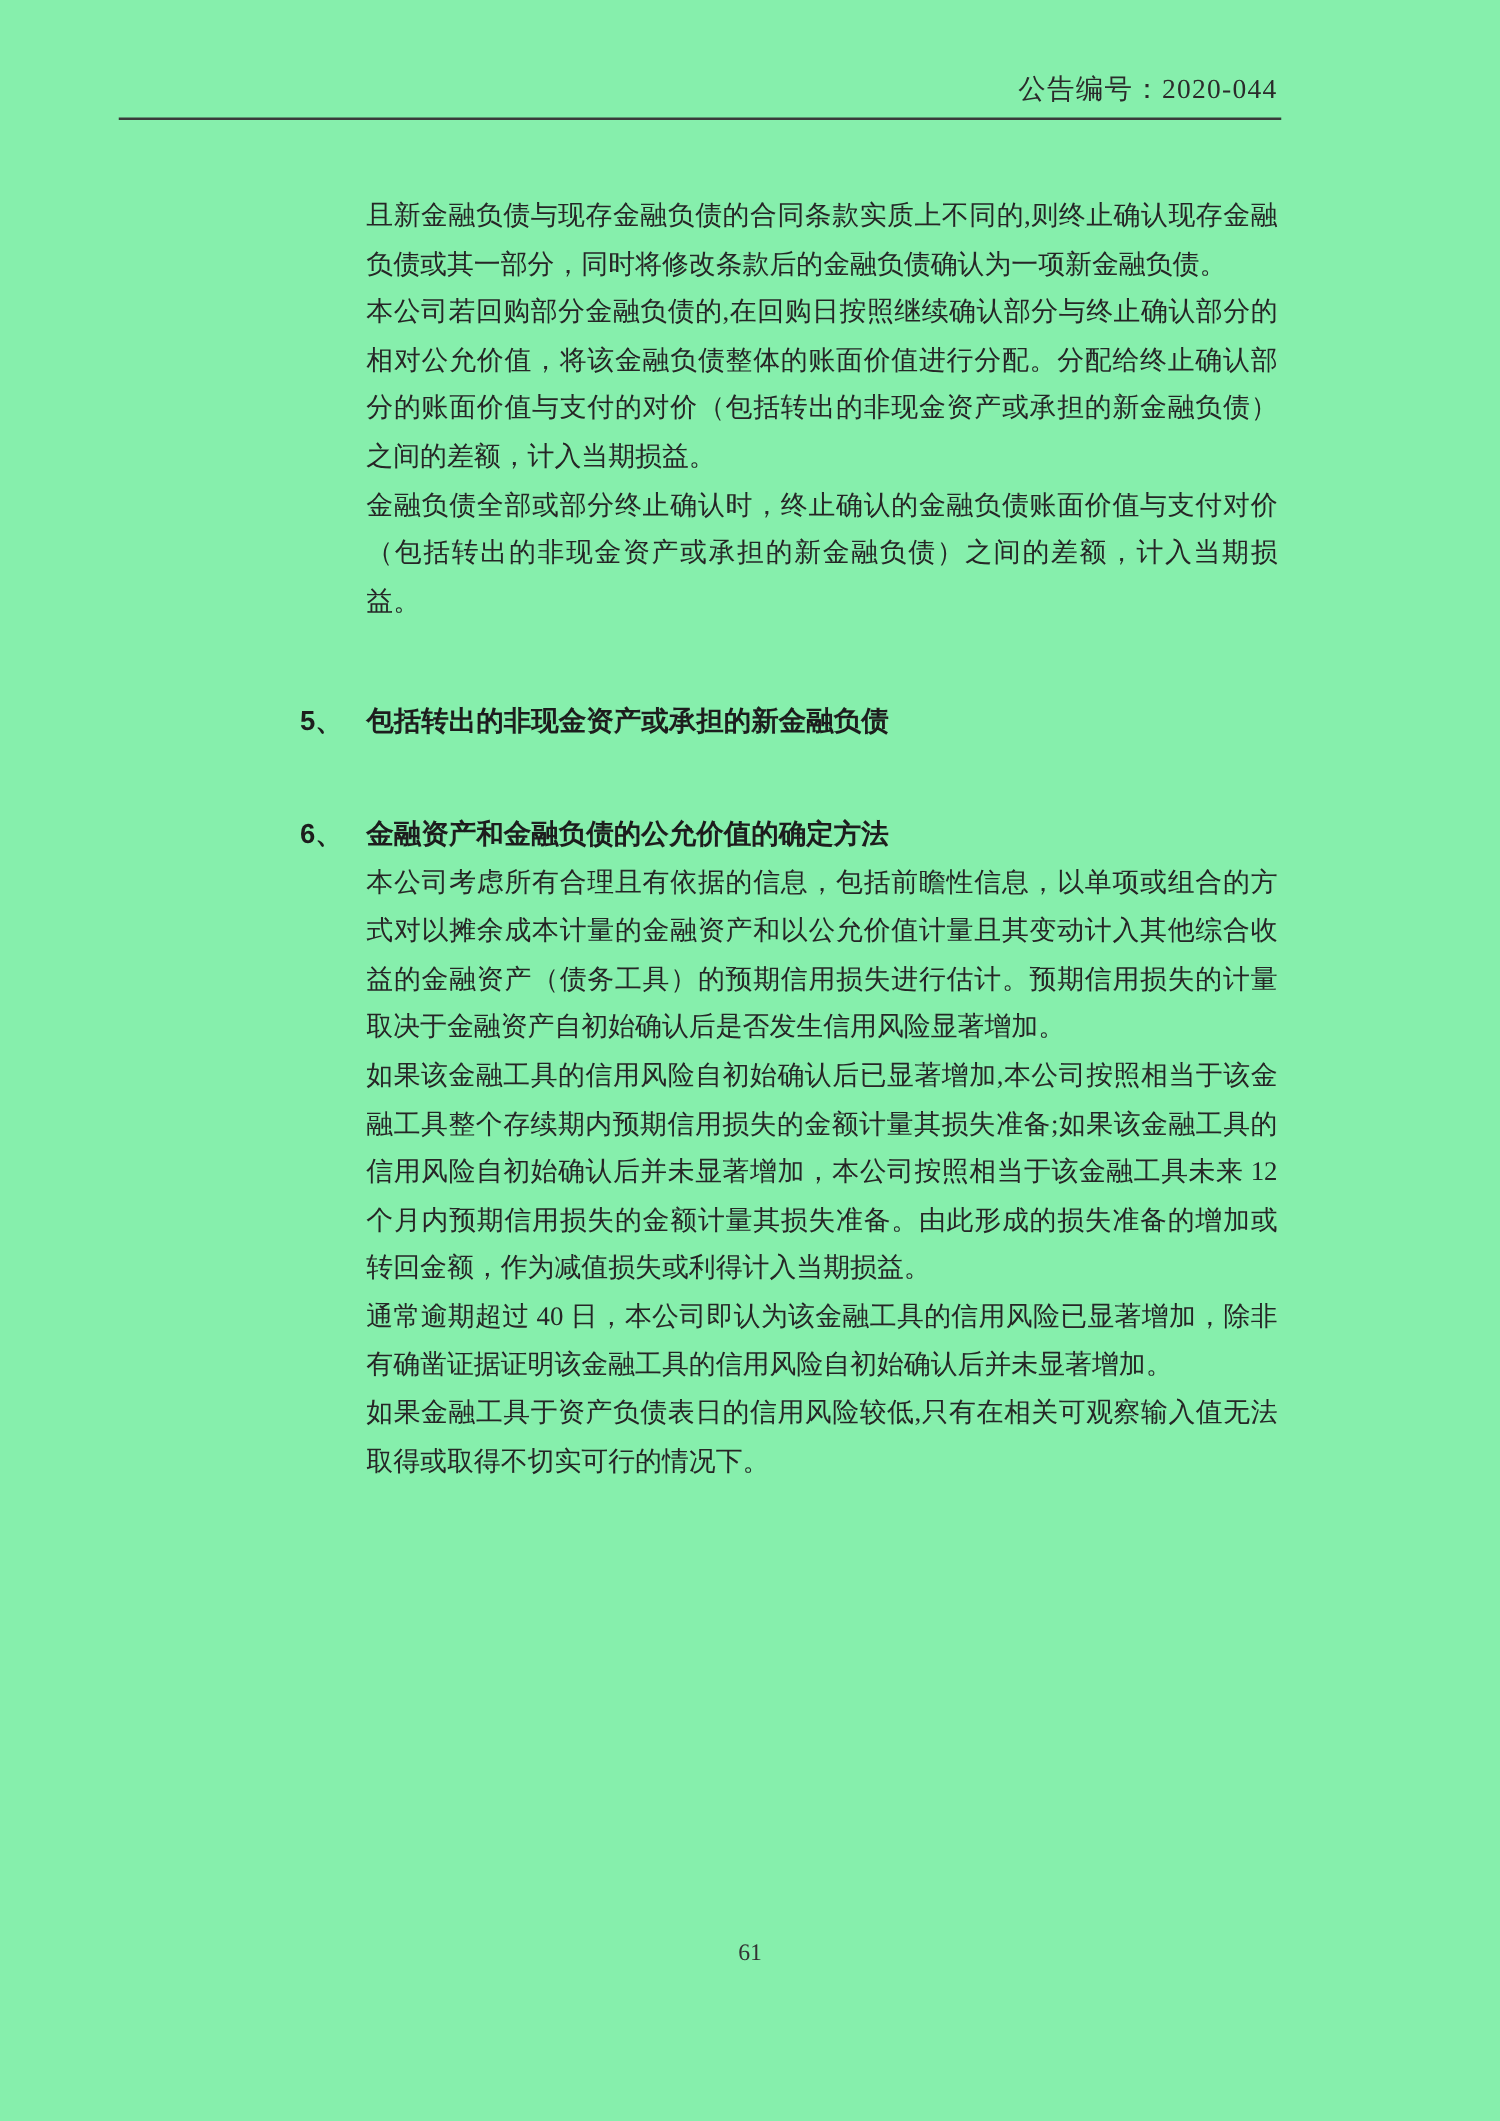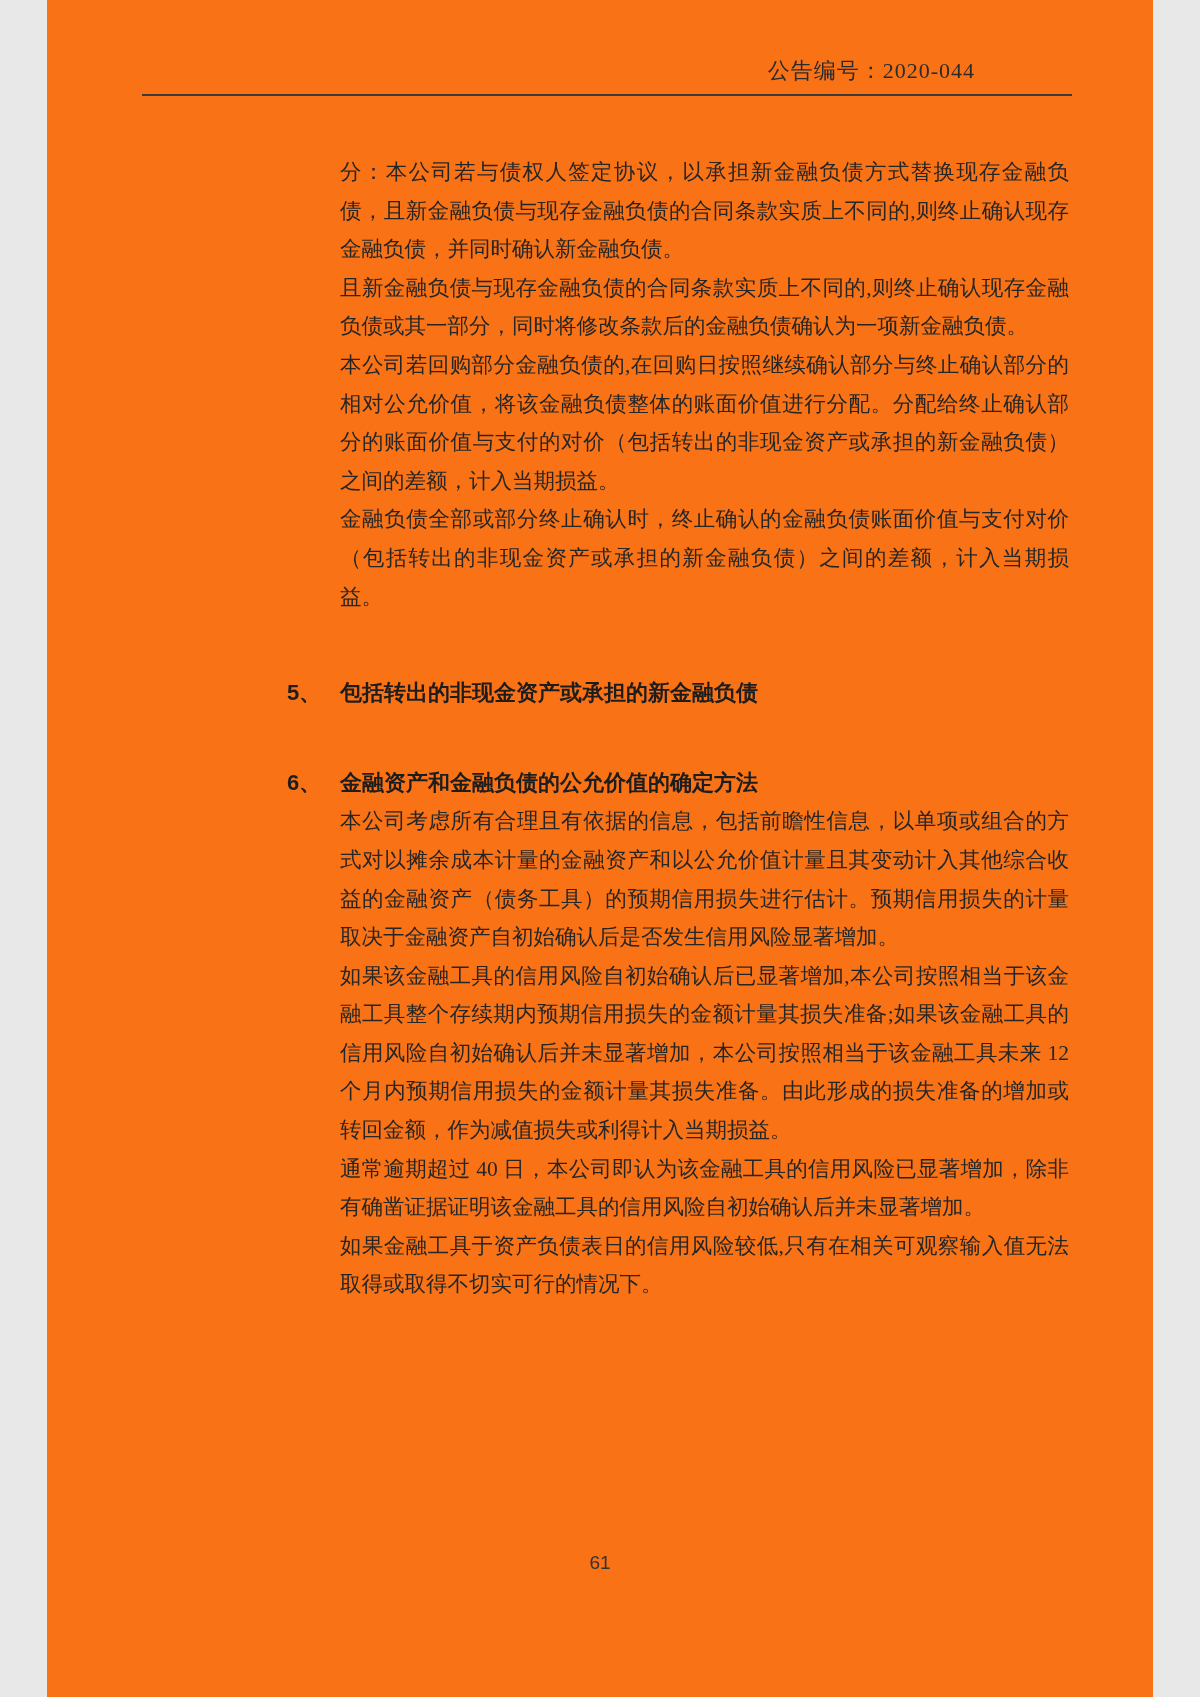--- a/index.html
+++ b/index.html
@@ -3,24 +3,24 @@
 <meta charset="utf-8">
 <style>
   html, body {
     margin: 0;
     padding: 0;
     background: #e8e8e8;
     font-family: "Liberation Serif", "DejaVu Serif", serif;
   }
   .page {
     position: relative;
-    width: 1106px;
+    width: 1200px;
     height: 1697px;
     margin: 0 auto;
-    background: #f97316;
+    background: #86efac;
     color: #262626;
     overflow: hidden;
   }
   
   .doc-number {
     position: absolute;
     top: 56px;
     right: 178px;
     font-size: 22px;
     letter-spacing: 1px;
@@ -72,36 +72,35 @@
     position: absolute;
     top: 1552px;
     left: 0;
     width: 100%;
     text-align: center;
   }
   .page-number {
     display: inline-block;
     font-size: 19px;
     color: #333333;
-    font-family: Liberation Sans, sans-serif;
+    font-family: Liberation Serif, serif;
   }
 </style>
 </head>
 <body>
 
 <div class="page">
 
   <div class="doc-number">公告编号：2020-044</div>
 
   <div class="header-rule"></div>
 
   <main class="content">
 
     <section>
-      <p class="body">分：本公司若与债权人签定协议，以承担新金融负债方式替换现存金融负债，且新金融负债与现存金融负债的合同条款实质上不同的,则终止确认现存金融负债，并同时确认新金融负债。</p>
       <p class="body">且新金融负债与现存金融负债的合同条款实质上不同的,则终止确认现存金融负债或其一部分，同时将修改条款后的金融负债确认为一项新金融负债。</p>
       <p class="body">本公司若回购部分金融负债的,在回购日按照继续确认部分与终止确认部分的相对公允价值，将该金融负债整体的账面价值进行分配。分配给终止确认部分的账面价值与支付的对价（包括转出的非现金资产或承担的新金融负债）之间的差额，计入当期损益。</p>
       <p class="body">金融负债全部或部分终止确认时，终止确认的金融负债账面价值与支付对价（包括转出的非现金资产或承担的新金融负债）之间的差额，计入当期损益。</p>
     </section>
 
     <section>
       <h2 class="heading heading-s5">
         <span class="num">5、</span>
         <span class="title">包括转出的非现金资产或承担的新金融负债</span>
       </h2>

